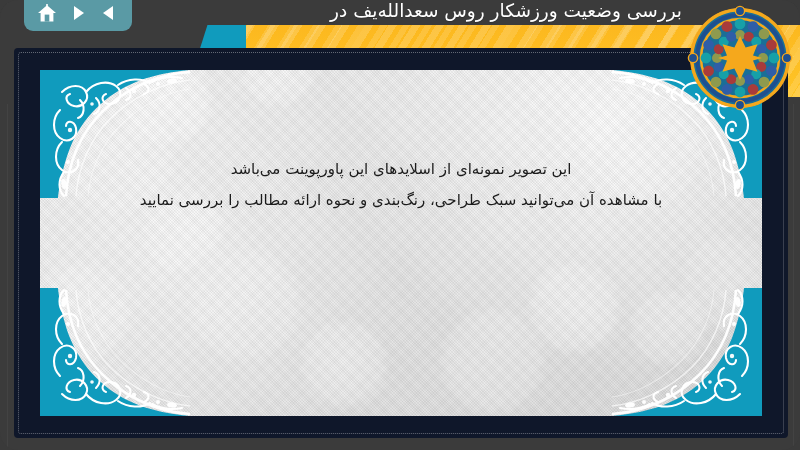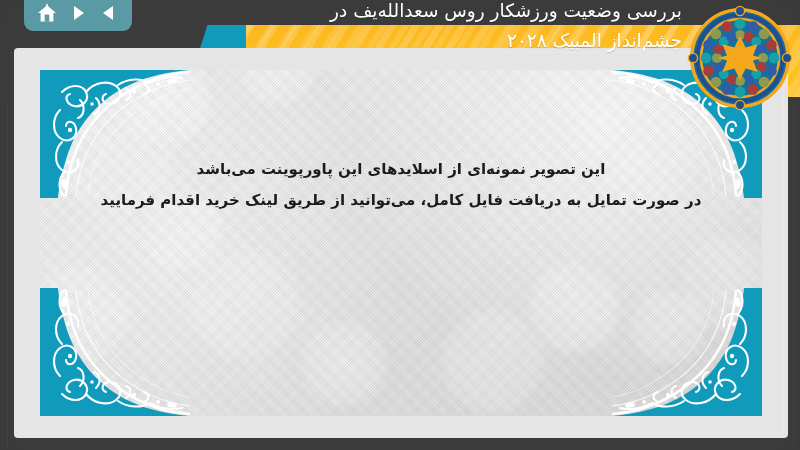--- a/index.html
+++ b/index.html
@@ -153,24 +153,23 @@
     z-index: 7;
   }
 
   
   #slide-frame {
     position: absolute;
     left: 14px;
     top: 48px;
     width: 774px;
     height: 390px;
-    background: #e5e5e5;
+    background: #0f172a;
     border-radius: 4px;
     overflow: hidden;
-    font-weight: bold;
   }
   
   #slide-frame::before {
     content: "";
     position: absolute;
     left: 4px;  top: 4px;
     right: 4px; bottom: 4px;
     border: 1px dotted rgba(255,255,255,0.35);
     border-radius: 3px;
     pointer-events: none;
@@ -271,21 +270,20 @@
     </div>
   </div>
 
   <div id="pennant-notch"></div>
   <div id="title-pennant"></div>
 
   <div id="title-band"></div>
 
   <div id="title-text">
     <div>بررسی وضعیت ورزشکار روس سعدالله‌یف در</div>
-    <div>چشم‌انداز المپیک ۲۰۲۸</div>
   </div>
 
   <div id="medallion">
     <svg width="108" height="108" viewBox="0 0 108 108" aria-hidden="true">
       <defs>
         <clipPath id="medclip">
             <circle cx="54" cy="54" r="49"></circle>
           </clipPath>
       </defs>
       <circle cx="54" cy="54" r="50" fill="#f5a81c"></circle>
@@ -510,19 +508,19 @@
             <circle cx="28" cy="92" r="2.0"></circle>
             <circle cx="52" cy="34" r="1.8"></circle>
             <ellipse cx="132" cy="11" rx="5" ry="2.6" transform="rotate(-10 132 11)"></ellipse>
             <ellipse cx="24" cy="114" rx="2.6" ry="5" transform="rotate(-10 24 114)"></ellipse>
           </g>
         </svg>
       </div>
 
       <div id="body-text">
         <div>این تصویر نمونه‌ای از اسلایدهای این پاورپوینت می‌باشد</div>
-        <div>در صورت تمایل به دریافت فایل کامل، می‌توانید از طریق لینک خرید اقدام فرمایید</div>
+        <div>با مشاهده آن می‌توانید سبک طراحی، رنگ‌بندی و نحوه ارائه مطالب را بررسی نمایید</div>
       </div>
 
     </div>
   </div>
 
 </div>
 
 </body></html>

